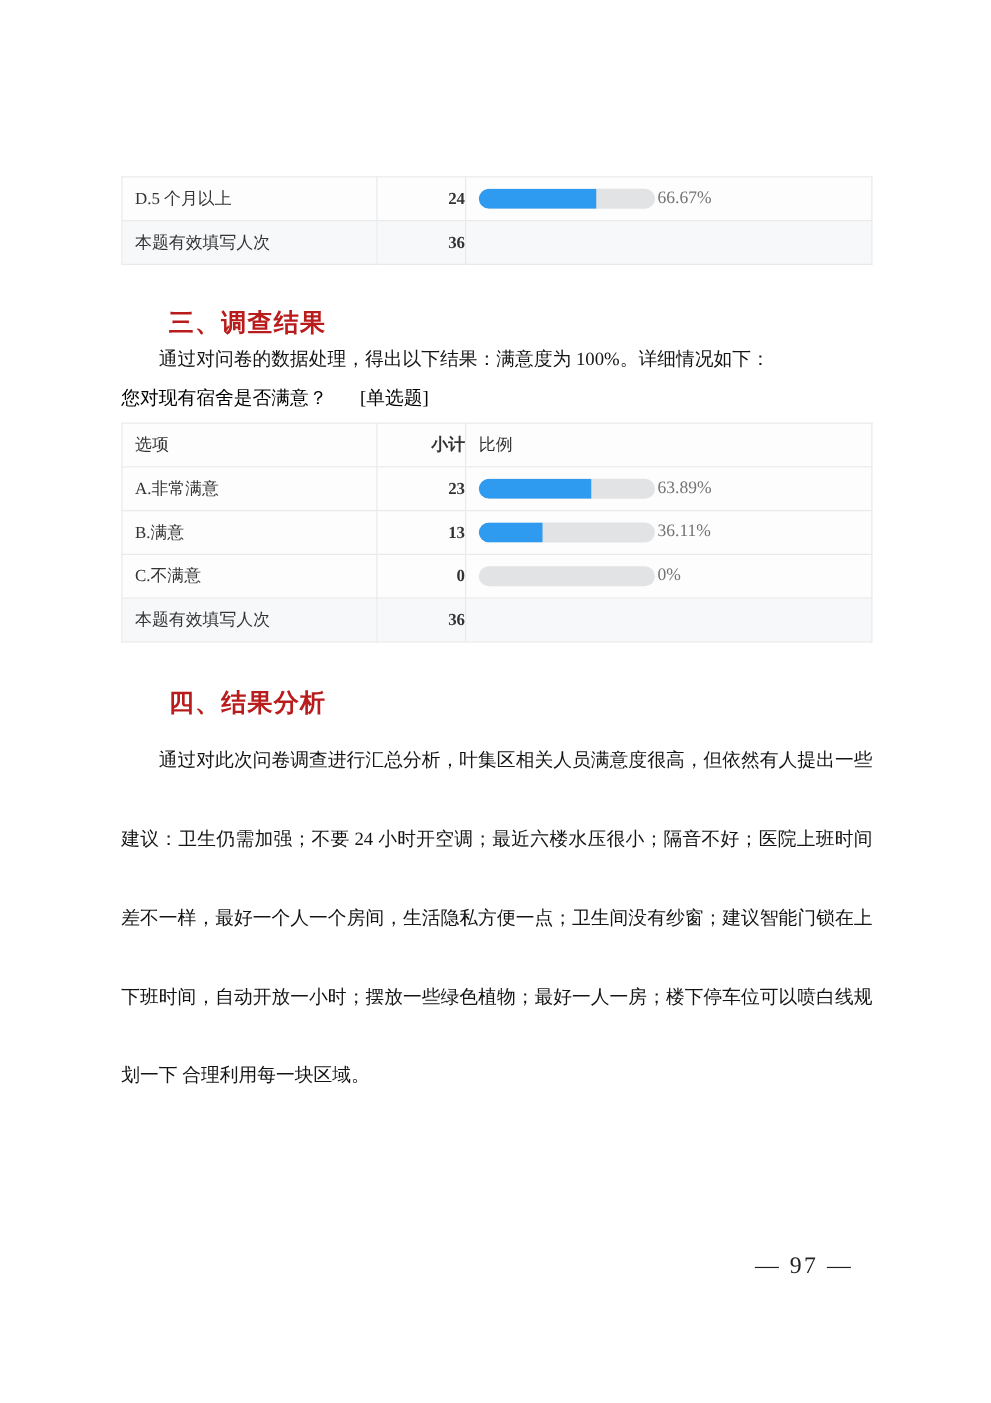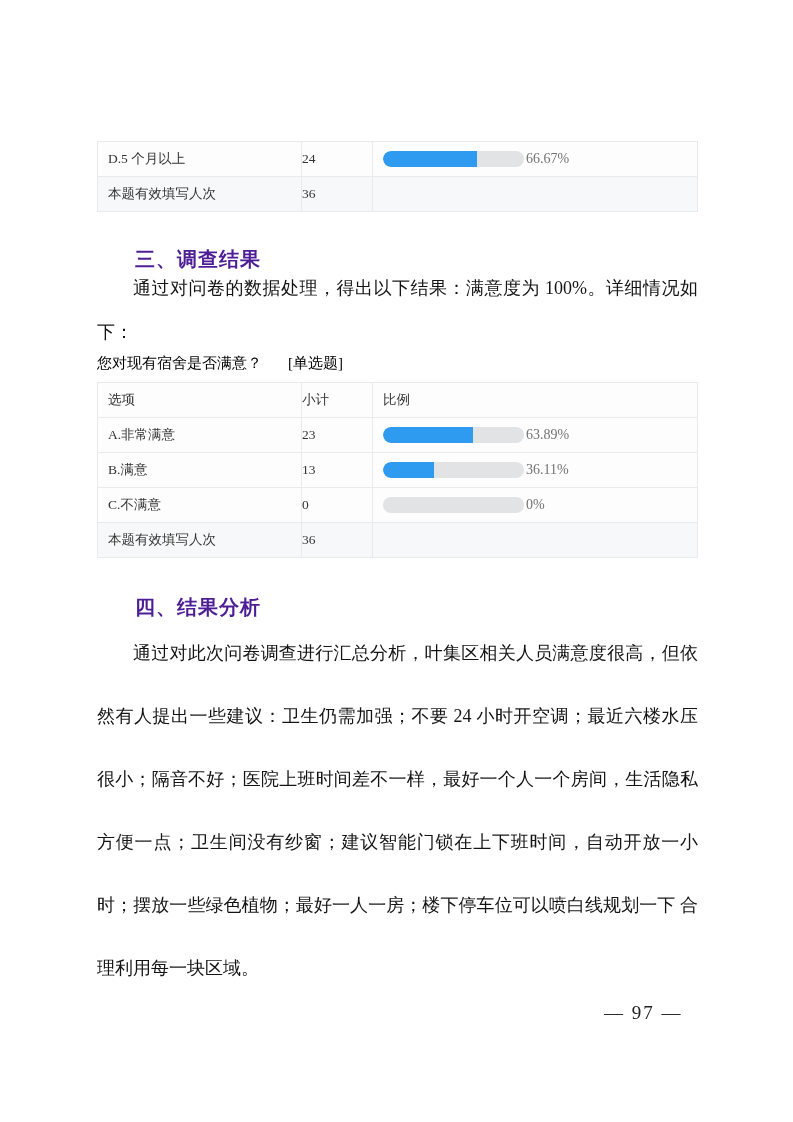--- a/index.html
+++ b/index.html
@@ -11,40 +11,40 @@
   .doc { position:absolute; left:97px; top:0; width:601px; }
 
   
   table.wjx { width:100%; border-collapse:collapse; table-layout:fixed;
     font-size:13.5px; color:#333; }
   table.wjx td, table.wjx th {
     border:1px solid #e9eaec; height:34px; padding:0 4px 0 10px;
     vertical-align:middle; text-align:left; font-weight:normal;
     background:#fdfdfd; overflow:hidden; white-space:nowrap;
   }
-  table.wjx .cnt { text-align:left; padding:0; }
+  table.wjx .cnt { text-align:right; padding:0;font-weight:bold; }
   table.wjx tr.total td { background:#f7f8f9; }
   .ratio-wrap { display:flex; align-items:center; }
   .track { width:141px; height:16px; background:#e2e3e4; border-radius:8px;
     overflow:hidden; flex:none; }
   .fill { height:100%; width:0; border-radius:8px 0 0 8px; }
   .pct { font-size:14px; margin-left:2px; color:#737373; }
 
   .frag-table { margin-top:141px; }
   .main-table { margin-top:9px; }
 
   
   h2.sec {
     font-family:"Liberation Sans","DejaVu Sans",sans-serif;
-    font-size:20px; font-weight:bold; color:#4c1d95;
+    font-size:20px; font-weight:bold; color:#b91c1c;
     margin:34px 0 0 0; padding-left:38px; line-height:26px; letter-spacing:1px;
   }
   h2.sec2 { margin-top:36px; }
   p.body-p {
-    font-size:18px; line-height:44px; margin:-6px 0 0 0;
+    font-size:15px; line-height:44px; margin:-6px 0 0 0;
     text-align:justify; text-justify:inter-character; text-indent:2em;
     color:#141414;
   }
   p.body-p2 { line-height:63px; margin-top:2px; }
   p.question { font-size:15px; margin:-1px 0 0 0; line-height:20px; color:#000000; }
   .qtype { margin-left:26px; }
 
   .pageno {
     position:absolute; top:1002px; left:604px; font-size:19px; color:#222;
     letter-spacing:2px; white-space:pre;

